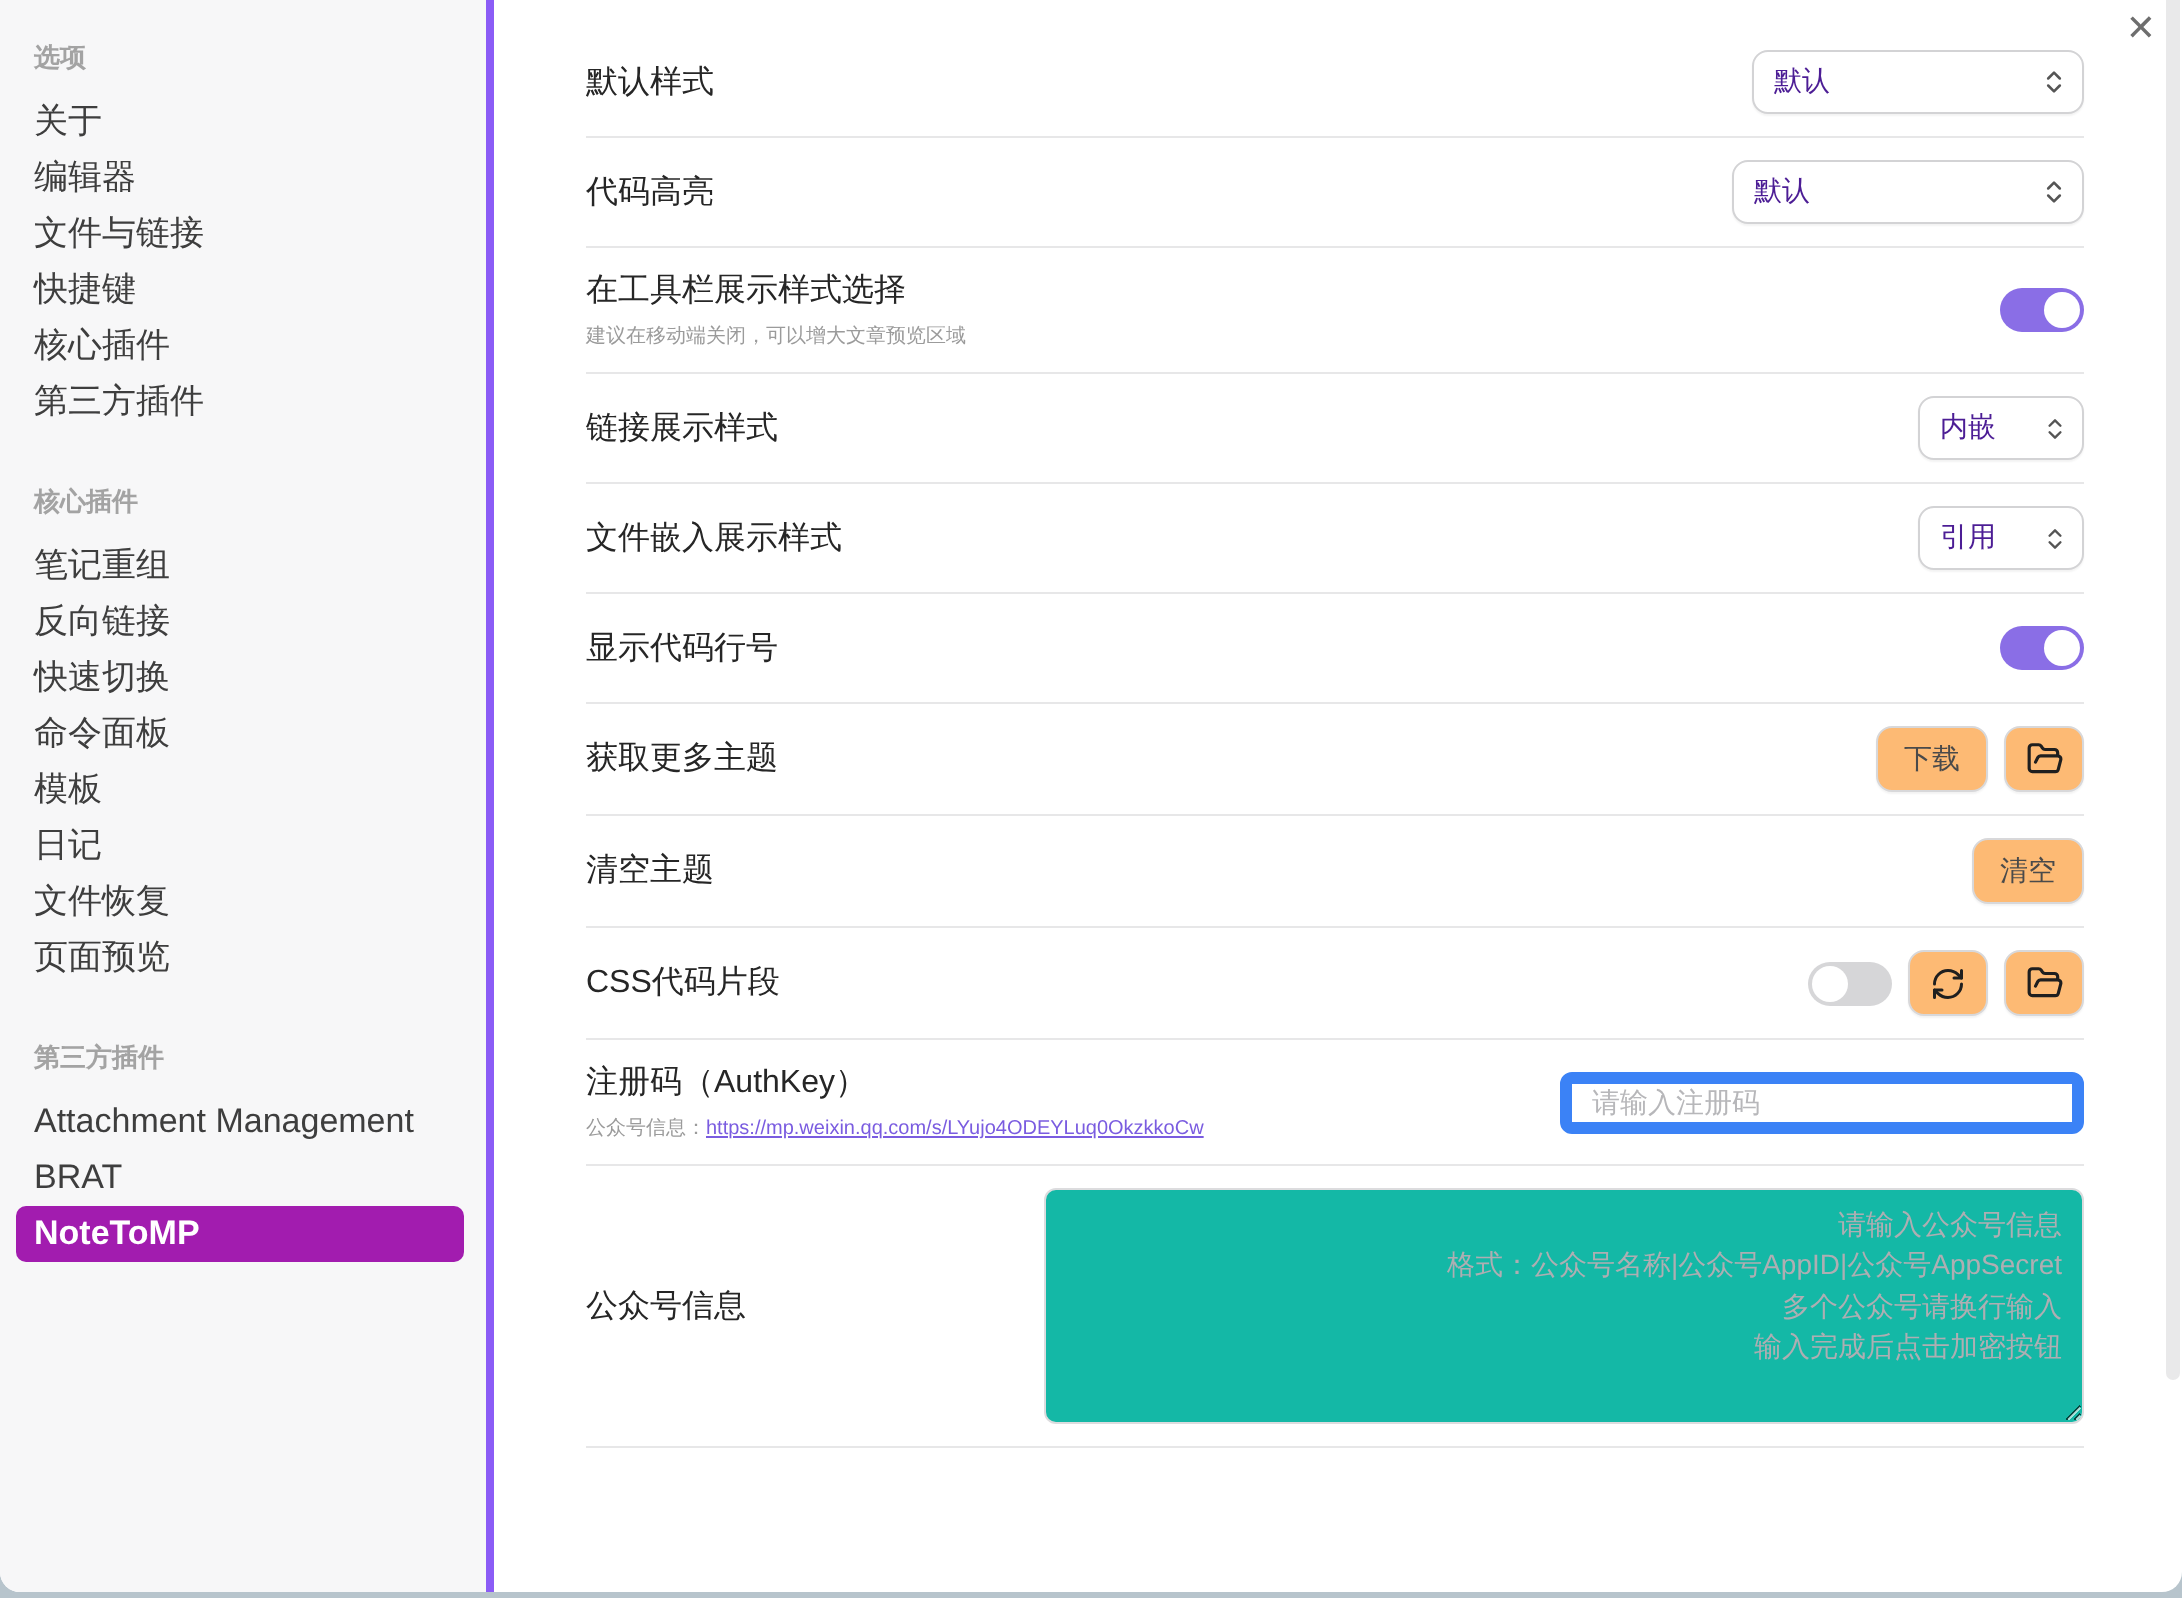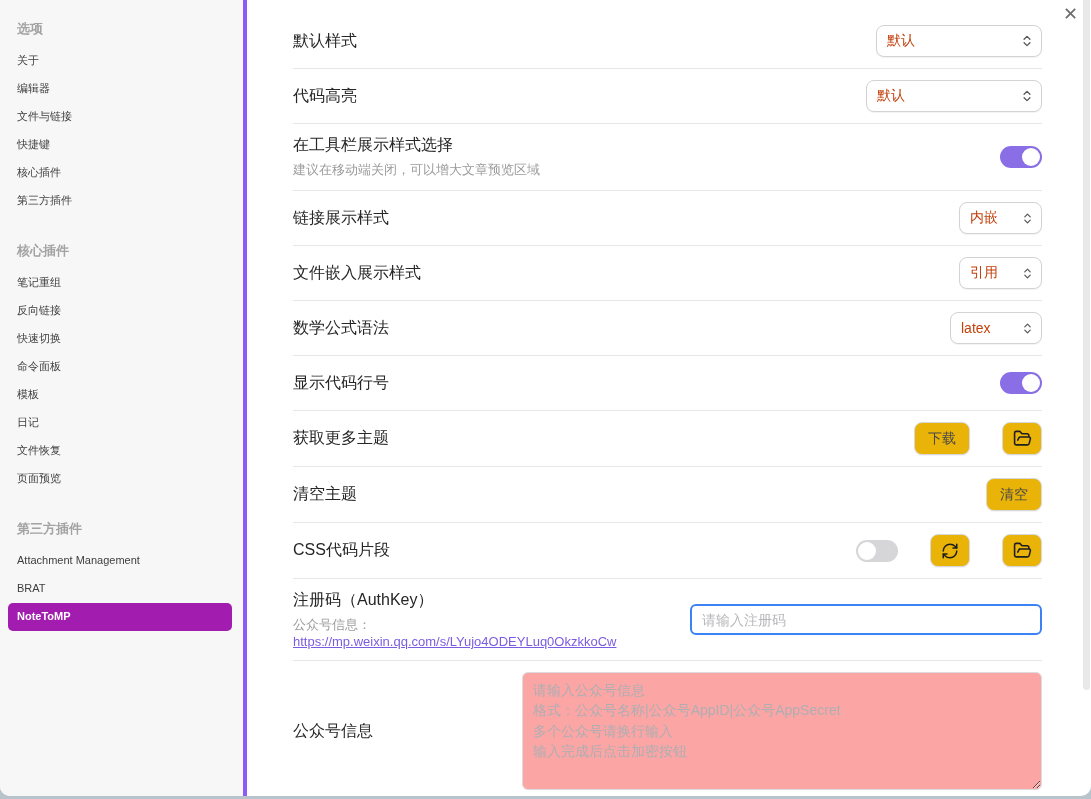--- a/index.html
+++ b/index.html
@@ -16,21 +16,21 @@
   }
   
   .sidebar{
     width:247px;min-width:247px;box-sizing:border-box;
     background:#f7f7f8;border-right:4px solid #8b5cf6;
     padding:20px 10px 0 17px;
   }
   .side-header{font-size:13px;font-weight:700;color:#a3a3a3;margin:0 0 9px 0;}
   .side-header.gap{margin-top:27px;}
   .side-item{
-    font-size:11px;color:#3e3e3e;line-height:21px;
+    font-size:17px;color:#3e3e3e;line-height:21px;
     padding:3px 10px 4px 9px;margin:0 1px 0 -9px;border-radius:5px;cursor:pointer;
     white-space:nowrap;overflow:hidden;
   }
   .side-item.selected{background:#a21caf;color:#fff;font-weight:700;}
   
   .content{flex:1;position:relative;box-sizing:border-box;padding:0 49px 0 46px;}
   .close{
     position:absolute;top:4px;right:13px;font-size:18px;line-height:20px;
     color:#6e6e6e;cursor:pointer;z-index:5;
   }
@@ -38,59 +38,59 @@
     position:absolute;top:0;right:1px;width:7px;height:690px;
     background:#e9e9ea;border-radius:0 0 4px 4px;z-index:4;
   }
   .rows{margin-top:14px;}
   .row{
     display:flex;align-items:center;justify-content:space-between;
     border-bottom:1px solid #e7e7e8;padding:11px 0;min-height:32px;
   }
   .row:last-child{border-bottom:none;}
   .row-label{font-size:16px;color:#262626;}
-  .row-desc{font-size:13px;color:#9b9b9b;margin-top:5px;}
+  .row-desc{font-size:10px;color:#9b9b9b;margin-top:5px;}
   .row-desc a{color:#7a5ce0;text-decoration:underline;}
   .controls{display:flex;align-items:center;gap:8px;}
   
   .select{
     display:inline-flex;align-items:center;justify-content:space-between;gap:6px;
     height:32px;border:1px solid #d3d3d5;border-radius:8px;background:#fff;
-    padding:0 7px 0 10px;font-size:14px;color:#c2410c;
+    padding:0 7px 0 10px;font-size:14px;color:#4c1d95;
     box-shadow:0 1px 1px rgba(0,0,0,.05);cursor:pointer;box-sizing:border-box;
   }
   .w-lg{width:166px}.w-lg2{width:176px}.w-md{width:92px}.w-sm{width:83px}
   .chev{flex:0 0 auto;display:inline-flex;}
   
   .toggle{width:42px;height:22px;border-radius:11px;position:relative;cursor:pointer;flex:0 0 auto;}
   .toggle .knob{position:absolute;top:2px;width:18px;height:18px;border-radius:50%;background:#fff;}
   .toggle.on{background:#8a6ee6;}
   .toggle.on .knob{right:2px;}
   .toggle.off{background:#d6d6d8;}
   .toggle.off .knob{left:2px;}
   
   .btn{
-    height:33px;padding:0 13px;border:1px solid #d8d8da;border-radius:8px;background:#eab308;
+    height:33px;padding:0 13px;border:1px solid #d8d8da;border-radius:8px;background:#fdba74;
     font-size:14px;color:#4a4a4a;box-shadow:0 1px 1px rgba(0,0,0,.05);
     display:inline-flex;align-items:center;justify-content:center;cursor:pointer;
-    font-family:inherit;white-space:nowrap;box-sizing:border-box;margin-left:24px;
+    font-family:inherit;white-space:nowrap;box-sizing:border-box;
   }
   .icon-btn{width:40px;padding:0;}
   .icon-btn svg{display:block;}
   
   .text-input{
-    width:352px;height:31px;border:2px solid #3b82f6;border-radius:6px;
+    width:262px;height:31px;border:6px solid #3b82f6;border-radius:6px;
     padding:0 10px;font-size:14px;color:#333;box-sizing:border-box;font-family:inherit;
     background:#fff;outline:none;
   }
   .text-input::placeholder{color:#b7b7ba;}
   .textarea{
     width:520px;height:118px;border:1px solid #dcdcde;border-radius:6px;
     padding:7px 10px;font-size:14px;line-height:1.45;color:#333;box-sizing:border-box;
-    font-family:inherit;resize:both;background:#fca5a5;outline:none;
+    font-family:inherit;resize:both;background:#14b8a6;outline:none;text-align:right;
   }
   .textarea::placeholder{color:#aeaeb2;}
   .footer-row{display:flex;justify-content:flex-end;gap:8px;padding:12px 0 0 0;}
 </style>
 </head>
 <body>
 
 <div class="modal">
 
   <div class="sidebar">
@@ -188,34 +188,20 @@
             <span class="chev">
               <svg width="13" height="13" viewBox="0 0 24 24" fill="none" stroke="#555" stroke-width="2.2" stroke-linecap="round" stroke-linejoin="round">
                   <path d="m7 15 5 5 5-5"></path>
                   <path d="m7 9 5-5 5 5"></path>
                 </svg>
             </span>
           </div>
         </div>
       </div>
 
-      <div class="row">
-        <div class="row-label">数学公式语法</div>
-        <div class="controls">
-          <div class="select w-md">
-            <span>latex</span>
-            <span class="chev">
-              <svg width="13" height="13" viewBox="0 0 24 24" fill="none" stroke="#555" stroke-width="2.2" stroke-linecap="round" stroke-linejoin="round">
-                  <path d="m7 15 5 5 5-5"></path>
-                  <path d="m7 9 5-5 5 5"></path>
-                </svg>
-            </span>
-          </div>
-        </div>
-      </div>
 
       <div class="row">
         <div class="row-label">显示代码行号</div>
         <div class="controls">
           <div class="toggle on">
               <div class="knob"></div>
             </div>
         </div>
       </div>
 

